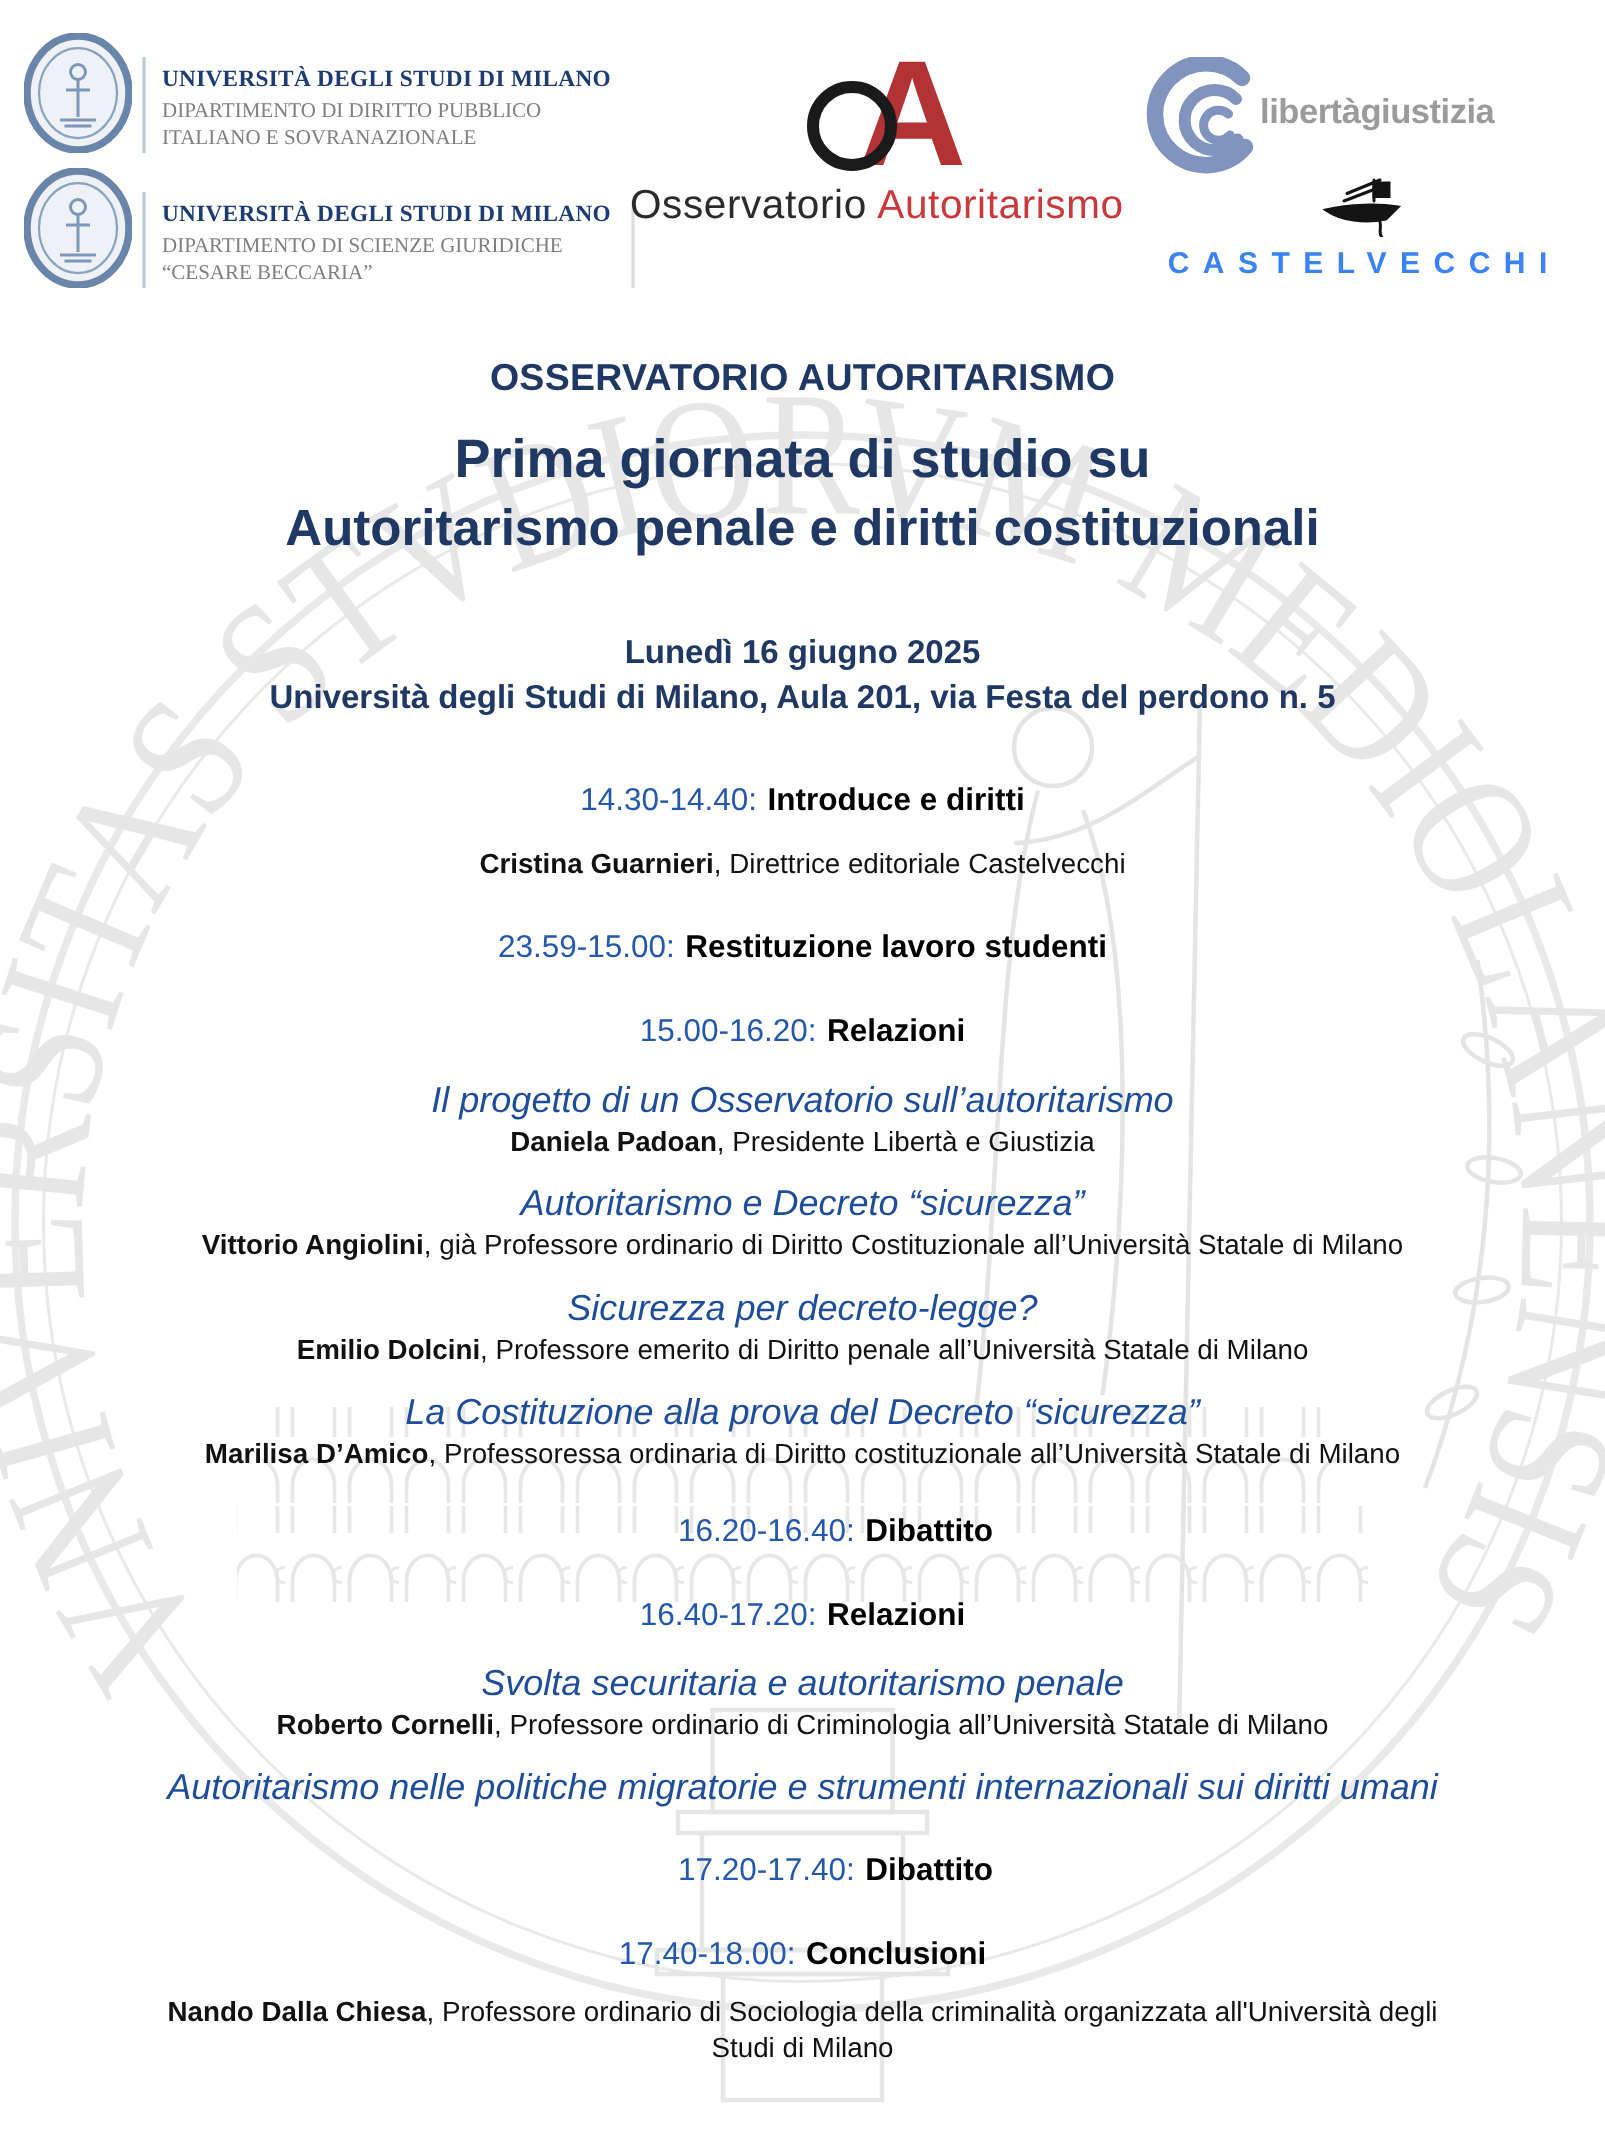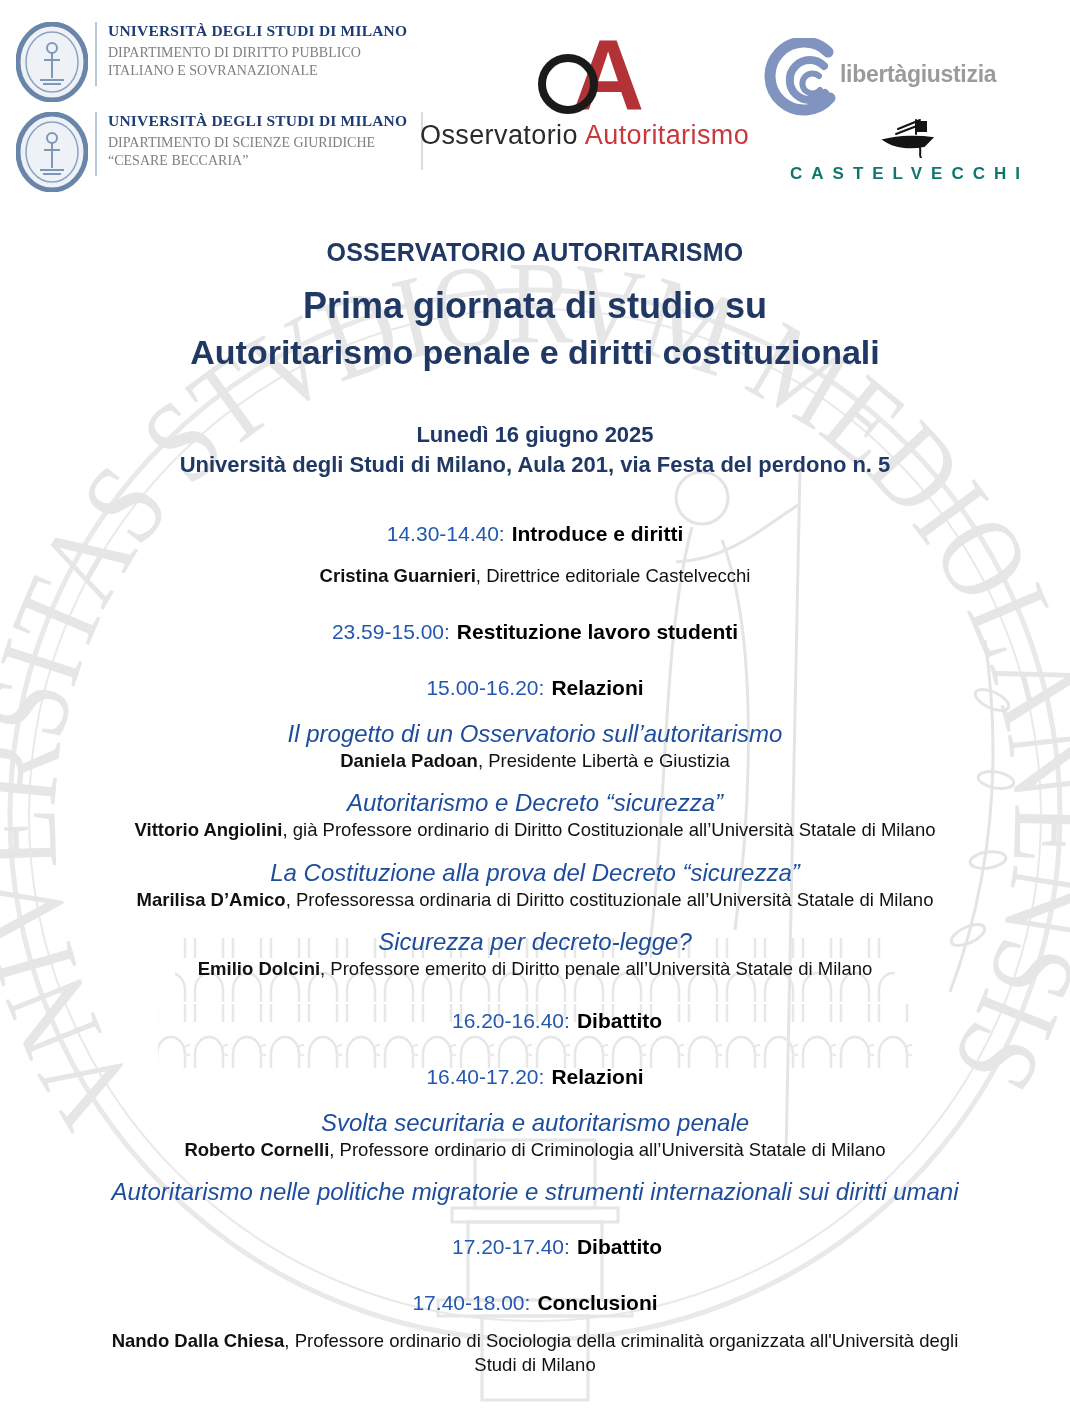--- a/index.html
+++ b/index.html
@@ -10,41 +10,41 @@
   *{margin:0;padding:0;box-sizing:border-box;}
   html,body{background:#ffffff;}
   body{
     width:1070px;height:1420px;position:relative;overflow:hidden;
     font-family:"Liberation Sans",sans-serif;color:var(--ink);
   }
   
   .watermark{position:absolute;left:0;top:0;z-index:0;pointer-events:none;}
   
   .header{position:absolute;left:0;top:0;width:1070px;height:215px;z-index:2;}
-  .lockup{position:absolute;display:flex;align-items:flex-start;}
+  .lockup{position:absolute;display:flex;align-items:flex-end;}
   .lockup-1{left:16px;top:22px;}
   .lockup-2{left:16px;top:112px;}
   .seal{flex:0 0 auto;}
   .lockup .divider{width:2px;height:64px;background:#b9c6d8;margin:0 11px 0 7px;}
   .lockup-text .uni{
     font-family:"Liberation Serif",serif;font-weight:bold;
     color:var(--lockup-navy);font-size:15.5px;letter-spacing:.2px;white-space:nowrap;
   }
   .lockup-text .dept{
     font-family:"Liberation Serif",serif;color:var(--dept-gray);
     font-size:14px;line-height:1.3;margin-top:4px;white-space:nowrap;
   }
   .lockup-2 .lockup-text{border-right:2px solid #dcdcdc;padding-right:14px;}
   .oa-logo{position:absolute;left:420px;top:26px;width:320px;text-align:center;}
   .oa-text{font-size:27px;margin-top:2px;color:#2b2b2b;letter-spacing:.4px;white-space:nowrap;}
   .oa-text .red{color:var(--logo-red);margin-left:7px;}
   .lg-logo{position:absolute;left:756px;top:38px;display:flex;align-items:flex-start;}
   .lg-text{font-size:23px;font-weight:bold;color:var(--lg-gray);letter-spacing:-.3px;margin:23px 0 0 -8px;white-space:nowrap;}
   .cv-logo{position:absolute;left:760px;top:114px;width:290px;text-align:center;}
-  .cv-text{font-size:17px;font-weight:bold;color:#0f766e;letter-spacing:9px;margin-top:2px;padding-left:9px;white-space:nowrap;}
+  .cv-text{font-size:20px;font-weight:bold;color:#3b82f6;letter-spacing:9px;margin-top:2px;padding-left:9px;white-space:nowrap;}
   
   .content{position:absolute;left:0;top:228px;width:1070px;text-align:center;z-index:1;}
   .t1{font-size:25px;font-weight:bold;color:var(--navy);padding-top:10px;letter-spacing:.2px;}
   .t2{font-size:36px;font-weight:bold;color:var(--navy);margin-top:18px;}
   .t3{font-size:34px;font-weight:bold;color:var(--navy);margin-top:6px;}
   .date{font-size:22px;font-weight:bold;color:var(--navy);margin-top:50px;}
   .loc{font-size:22px;font-weight:bold;color:var(--navy);margin-top:4px;}
   .slot{font-size:21px;margin-top:30px;}
   .slot .time{color:var(--time-blue);margin-right:7px;}
   .slot .slot-label{font-weight:bold;color:#000;}
@@ -208,30 +208,30 @@
   </div>
 
   <div class="talk">
     <div class="talk-title">Autoritarismo e Decreto “sicurezza”</div>
     <div class="speaker">
       <span class="name">Vittorio Angiolini</span><span>, già Professore ordinario di Diritto Costituzionale all’Università Statale di Milano</span>
     </div>
   </div>
 
   <div class="talk">
+    <div class="talk-title">Sicurezza per decreto-legge?</div>
+    <div class="speaker">
+      <span class="name">Emilio Dolcini</span><span>, Professore emerito di Diritto penale all’Università Statale di Milano</span>
+    </div>
+  </div>
+
+  <div class="talk">
     <div class="talk-title">La Costituzione alla prova del Decreto “sicurezza”</div>
     <div class="speaker">
       <span class="name">Marilisa D’Amico</span><span>, Professoressa ordinaria di Diritto costituzionale all’Università Statale di Milano</span>
-    </div>
-  </div>
-
-  <div class="talk">
-    <div class="talk-title">Sicurezza per decreto-legge?</div>
-    <div class="speaker">
-      <span class="name">Emilio Dolcini</span><span>, Professore emerito di Diritto penale all’Università Statale di Milano</span>
     </div>
   </div>
 
   <div class="slot mt-e">
     <span class="time">16.20-16.40:</span><span class="slot-label">Dibattito</span>
   </div>
 
   <div class="slot mt-c">
     <span class="time">16.40-17.20:</span><span class="slot-label">Relazioni</span>
   </div>

